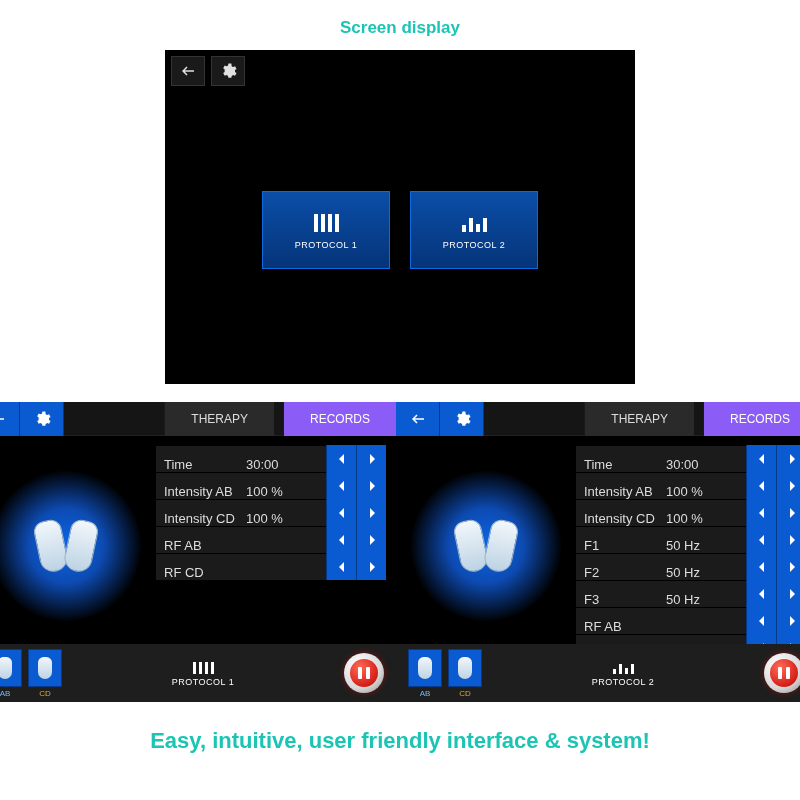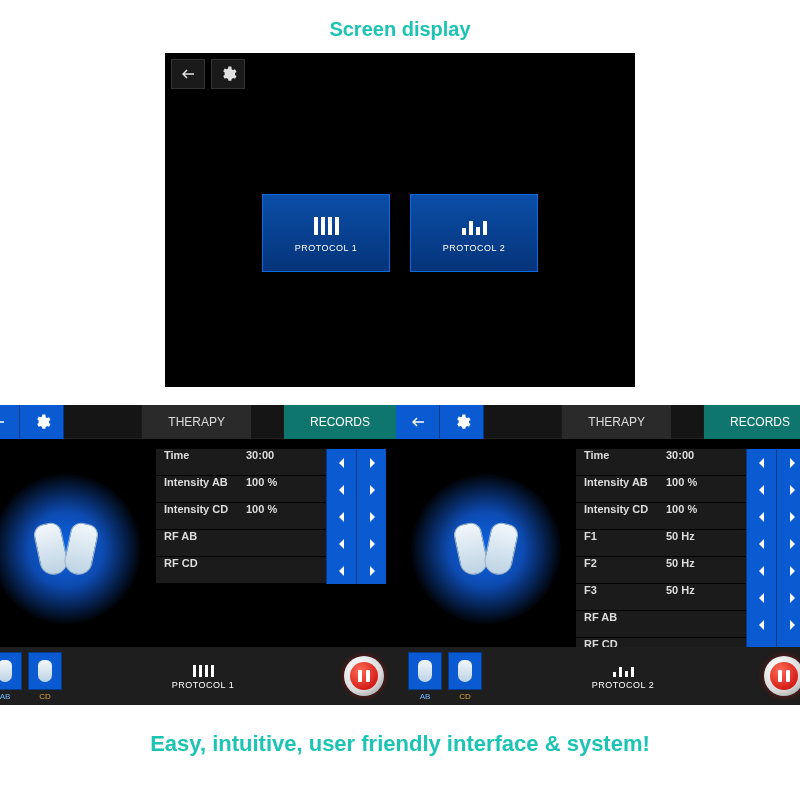--- a/index.html
+++ b/index.html
@@ -8,21 +8,21 @@
   height: 800px;
   background: #fff;
   font-family: Arial, sans-serif;
   position: relative;
   overflow: hidden;
 }
 .title-top {
   text-align: center;
   color: #1bc4b3;
   font-weight: bold;
-  font-size: 20px;
+  font-size: 17px;
   padding: 18px 0 12px;
 }
 .title-bottom {
   text-align: center;
   color: #1bc4b3;
   font-weight: bold;
   font-size: 22px;
   padding: 26px 0;
 }
 
@@ -95,32 +95,32 @@
   border-bottom: 1px solid #222;
 }
 .panel-header .icon-btn {
   width: 44px;
   height: 34px;
   background: #0a5bd1;
   border: none;
   border-right: 1px solid #053a8a;
 }
 .panel-header .icon-btn svg { fill: #fff; }
-.tabs { margin-left: auto; display: flex; }
+.tabs { margin-left: auto; display: flex; gap: 9px; }
 .tab {
   height: 34px;
   line-height: 34px;
   padding: 0 26px;
   font-size: 12px;
   color: #ddd;
   background: #2a2a2a;
   border-left: 1px solid #1a1a1a;
   cursor: pointer;
 }
-.tab.active { background: #0f766e; color: #fff; margin-left: 32px; }
+.tab.active { background: #8b5cf6; color: #fff; }
 .panel-body {
   display: flex;
   height: 220px;
 }
 .glow-col {
   width: 180px;
   display: flex;
   align-items: center;
   justify-content: center;
 }
@@ -143,27 +143,26 @@
   border-radius: 16px 16px 20px 20px;
   background: linear-gradient(#f2f7fb, #bdd3e4);
   border: 1px solid #9bb4c8;
 }
 .pad:first-child { transform: rotate(-12deg); }
 .pad:last-child  { transform: rotate(12deg); }
 
 .param-col { flex: 1; padding: 10px 10px 0 0; }
 .param-row {
   display: flex;
-  align-items: flex-start;
+  align-items: flex-end;
   background: #1b1b1b;
   border-bottom: 1px solid #000;
   height: 27px;
-  font-size: 11px;
+  font-size: 13px;
   color: #ddd;
-  font-weight: bold;
 }
 .param-label { width: 90px; padding-left: 8px; }
 .param-value { flex: 1; text-align: left; }
 .arrows { display: flex; margin-left: auto; }
 .arrow {
   width: 30px;
   height: 27px;
   background: #0a5bd1;
   display: flex;
   align-items: center;

